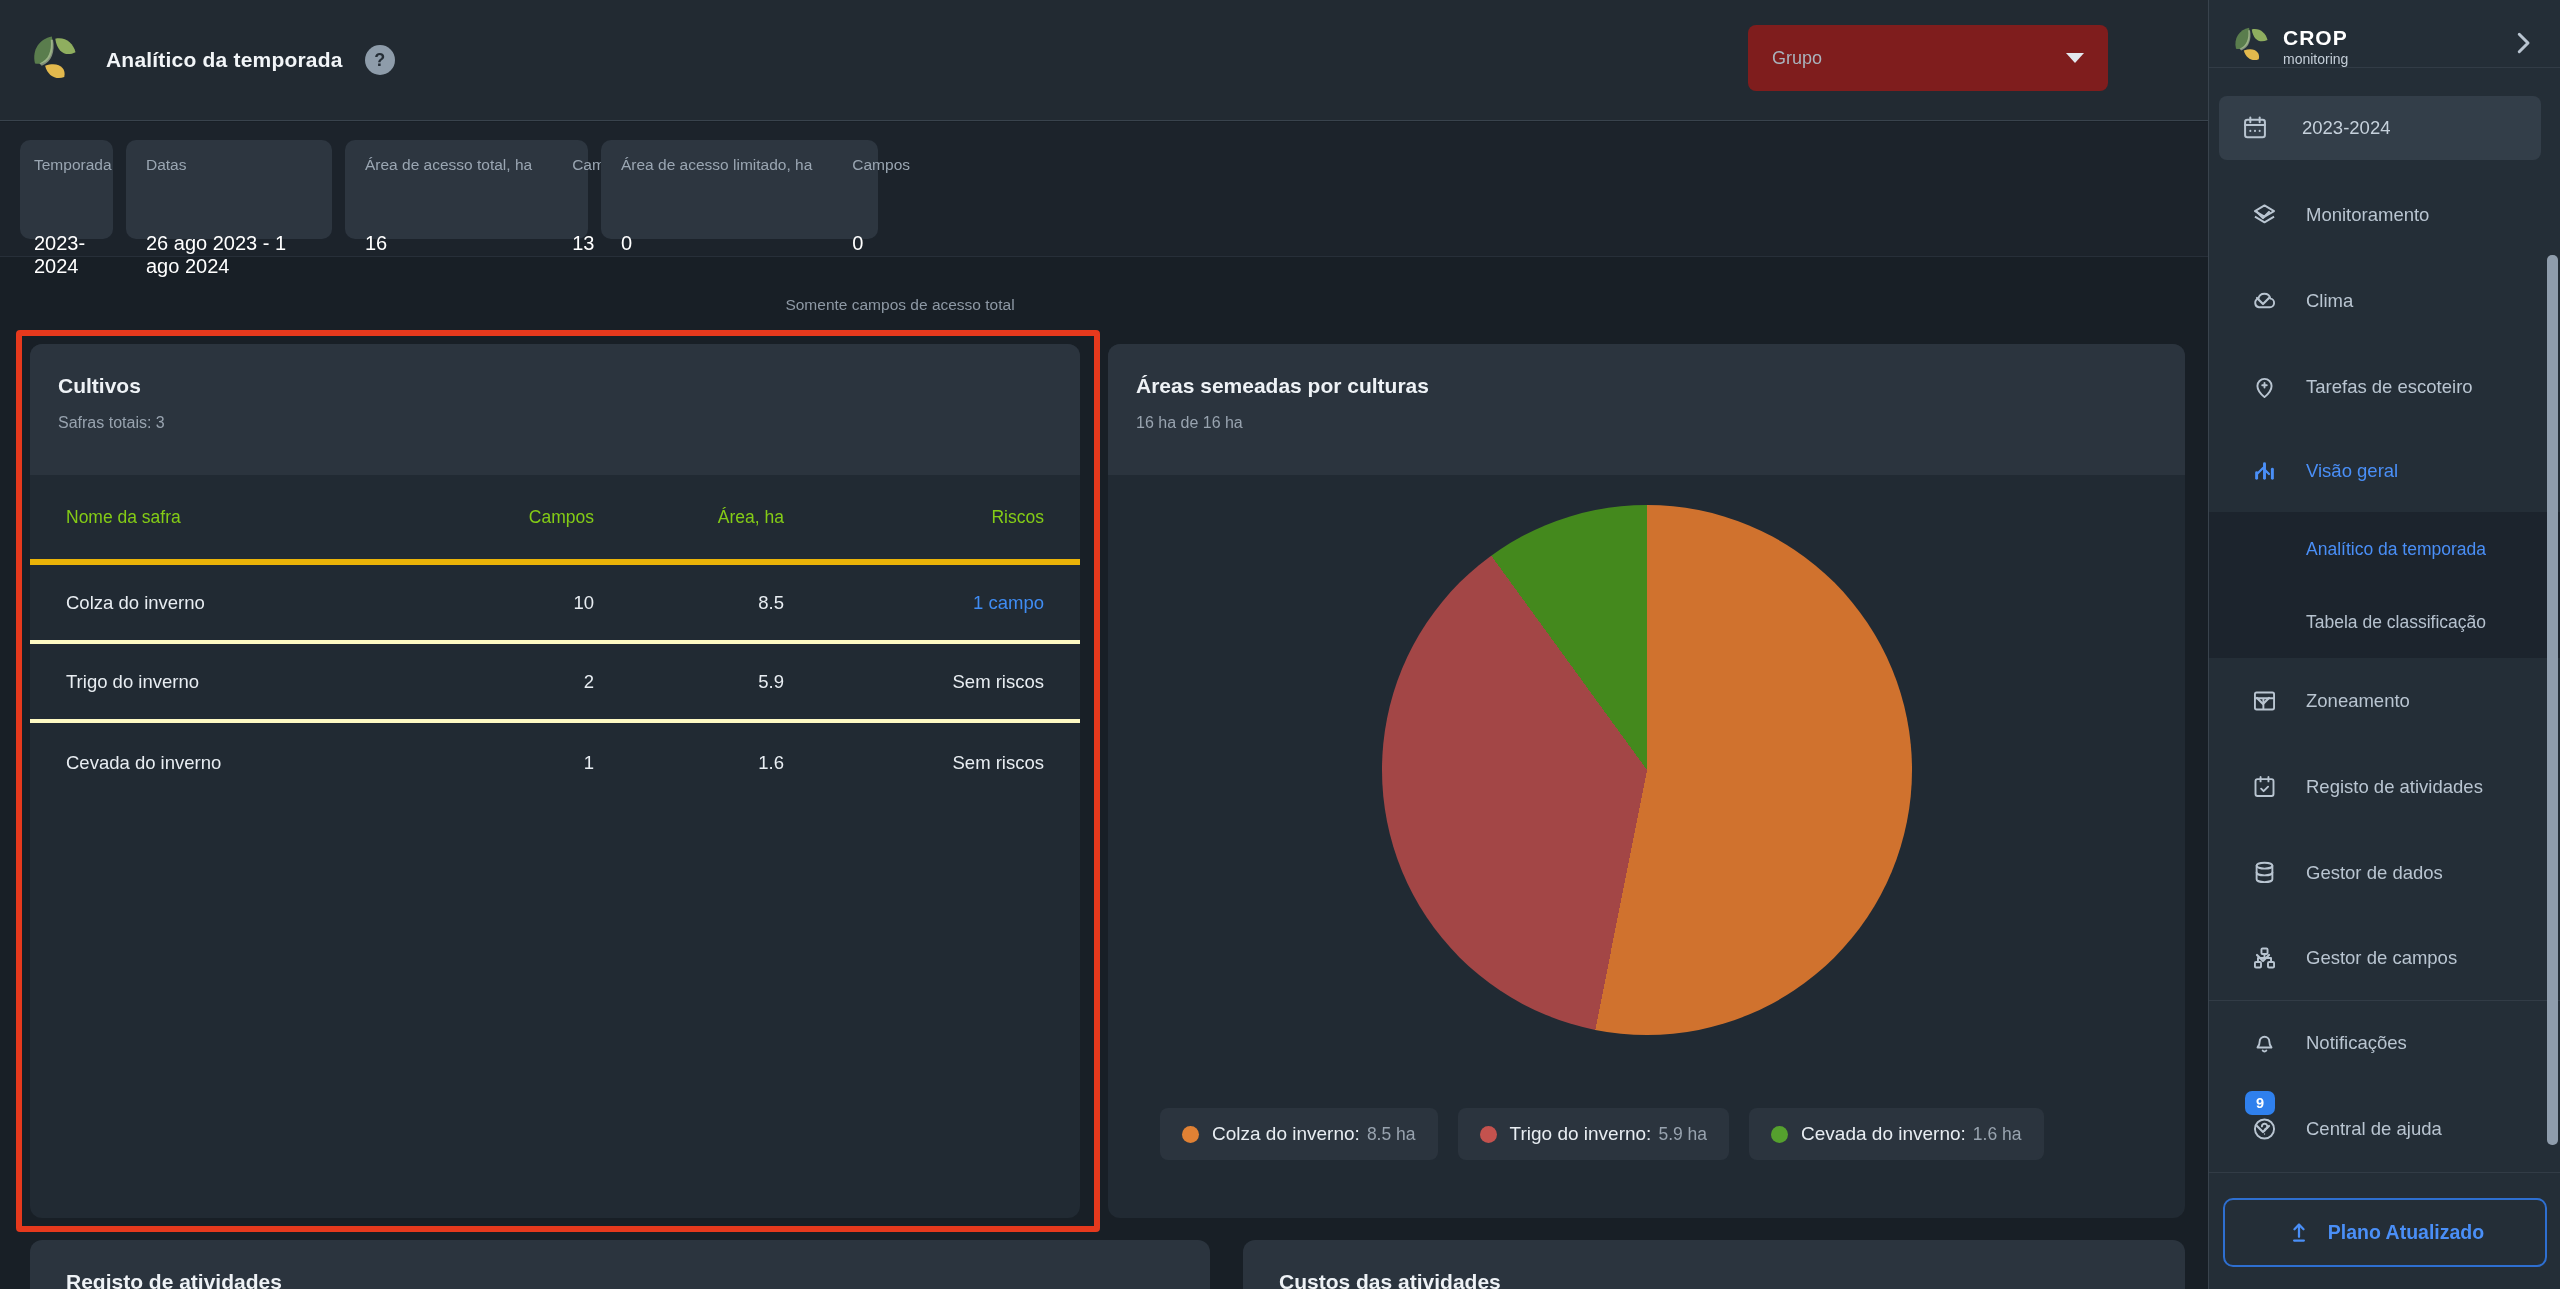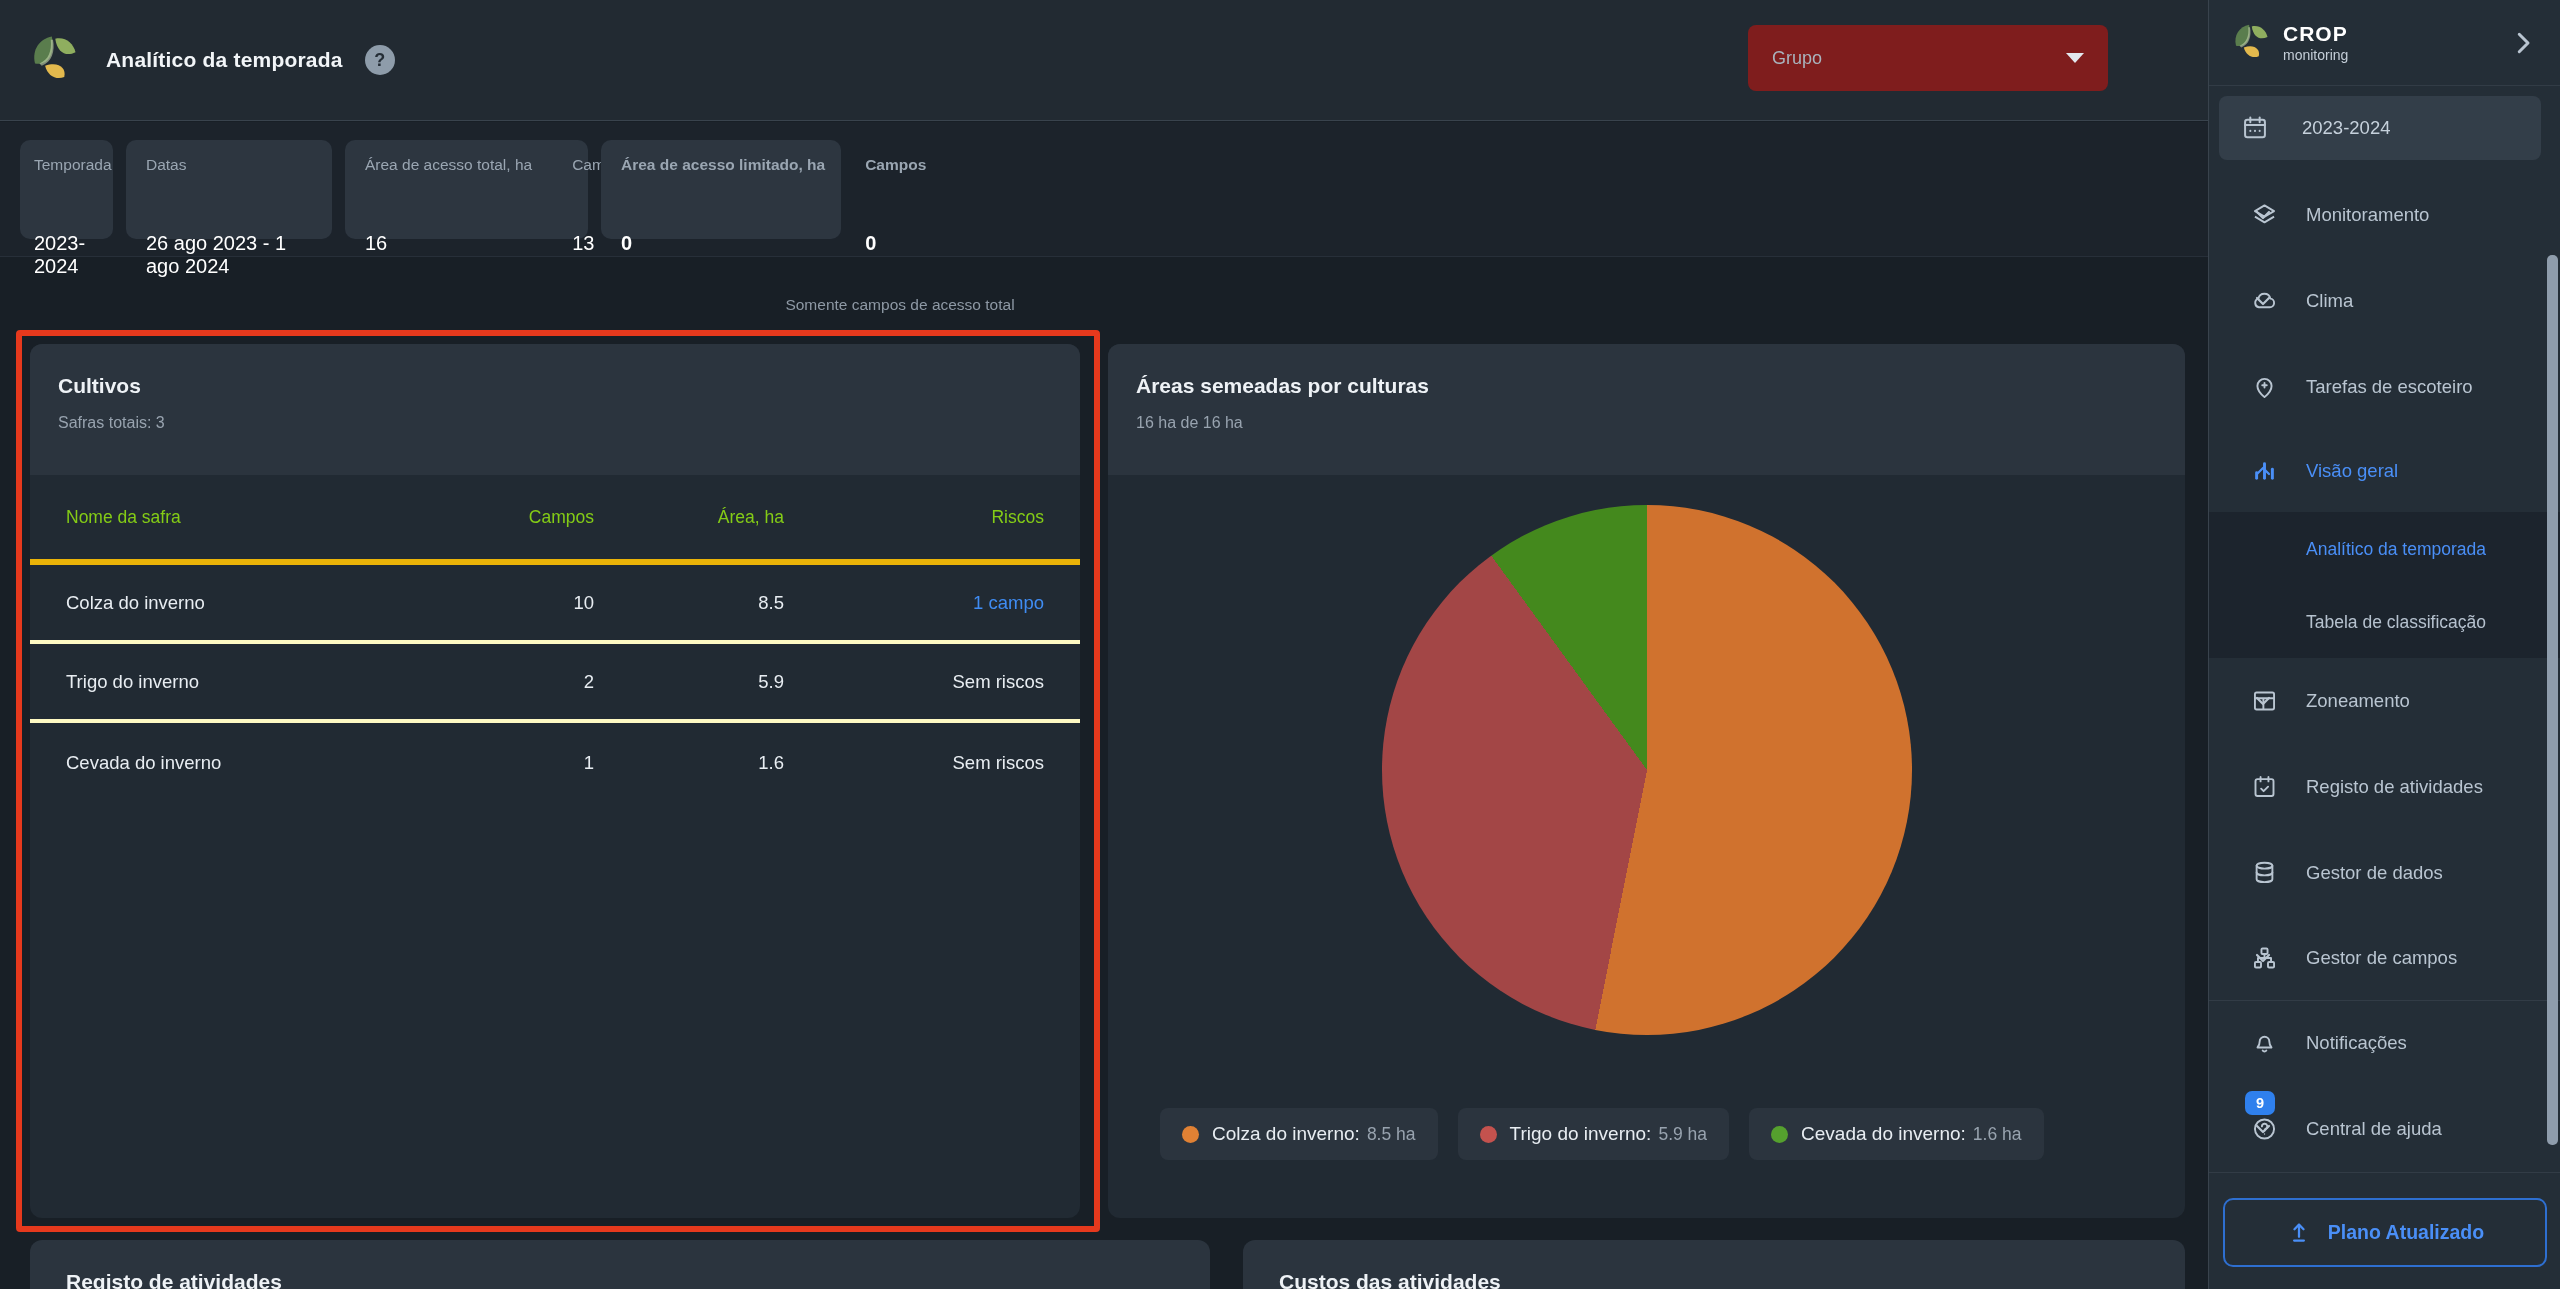--- a/index.html
+++ b/index.html
@@ -24,21 +24,21 @@
   .cards-band{ position:absolute; left:0; top:122px; width:2208px; height:135px; background:#1c232b;
     border-bottom:1px solid #272f39; display:flex; align-items:center; }
   .stat-card{ background:#2d3640; border-radius:10px; height:99px; padding:16px 20px 0 20px; display:flex; }
   .stat-card .col{ display:flex; flex-direction:column;gap:44px; }
   .stat-label{ font-size:15.5px; color:#9aa6b2; white-space:nowrap; }
   .stat-value{ font-size:20px; color:#ffffff; margin-top:14px; }
   .stat-divider{ width:1px; background:#414b56; margin:2px 20px 18px 20px; }
   .c1{ margin-left:20px; width:93px; padding-left:14px; padding-right:0; }
   .c2{ margin-left:13px; width:206px; }
   .c3{ margin-left:13px; width:243px; }
-  .c4{ margin-left:13px; width:240px;font-weight:bold; }
+  .c4{ margin-left:13px; width:277px; }
   
   .filter-note{ position:absolute; left:640px; top:296px; width:520px; text-align:center;
     font-size:15.5px; color:#8e99a5; }
   
   .panel{ position:absolute; background:#212a33; border-radius:12px; overflow:hidden; }
   .panel-header{ height:131px; background:#2b343e; padding:30px 36px 0 28px; }
   .panel-title{ font-size:21px; font-weight:700; color:#eef2f6; }
   .panel-subtitle{ font-size:16px; color:#98a3af; margin-top:16px; }
   .crops-panel{ left:30px; top:344px; width:1050px; height:874px; }
   .areas-panel{ left:1108px; top:344px; width:1077px; height:874px; }
@@ -59,22 +59,22 @@
   
   .bottom-card{ position:absolute; top:1240px; height:100px; background:#2b343e; border-radius:12px 12px 0 0; padding:30px 36px 0 36px;}
   .bc-left{ left:30px; width:1180px; }
   .bc-right{ left:1243px; width:942px; }
   
   .highlight-rect{ position:absolute; left:16px; top:330px; width:1084px; height:902px;
     border:6px solid #e6391d; border-radius:4px; pointer-events:none; z-index:40; }
   
   .sidebar{ position:absolute; left:2208px; top:0; width:352px; height:1289px;
     background:#242e37; border-left:1px solid #39434d; }
-  .sb-brand{ position:absolute; left:0; top:0; width:100%; height:86px; border-bottom:1px solid #323c46;
-    display:flex; align-items:center; }
+  .sb-brand{ position:absolute; left:0; top:0; width:100%; height:68px; border-bottom:1px solid #323c46;
+    display:flex; align-items:flex-end; }
   .brand-logo-sb{ width:42px; height:42px; margin-left:20px; }
   .sb-brand-text{ margin-left:12px; display:flex; flex-direction:column; }
   .sb-brand-name{ font-size:21px; font-weight:700; color:#ffffff; letter-spacing:1px; }
   .sb-brand-sub{ font-size:14px; color:#c4ced8; margin-top:1px; }
   .sb-collapse{ position:absolute; right:22px; top:28px; width:30px; height:30px; color:#b9c5d1; cursor:pointer;}
   .season-btn{ position:absolute; left:10px; top:96px; width:322px; height:64px; background:#333e49;
     border-radius:8px; display:flex; align-items:center; cursor:pointer; }
   .season-btn .icon{ margin-left:22px; }
   .season-label{ margin-left:33px; font-size:18.5px; color:#c6d1dc; }
   .sb-item{ position:absolute; left:0; width:100%; height:86px; cursor:pointer; }

